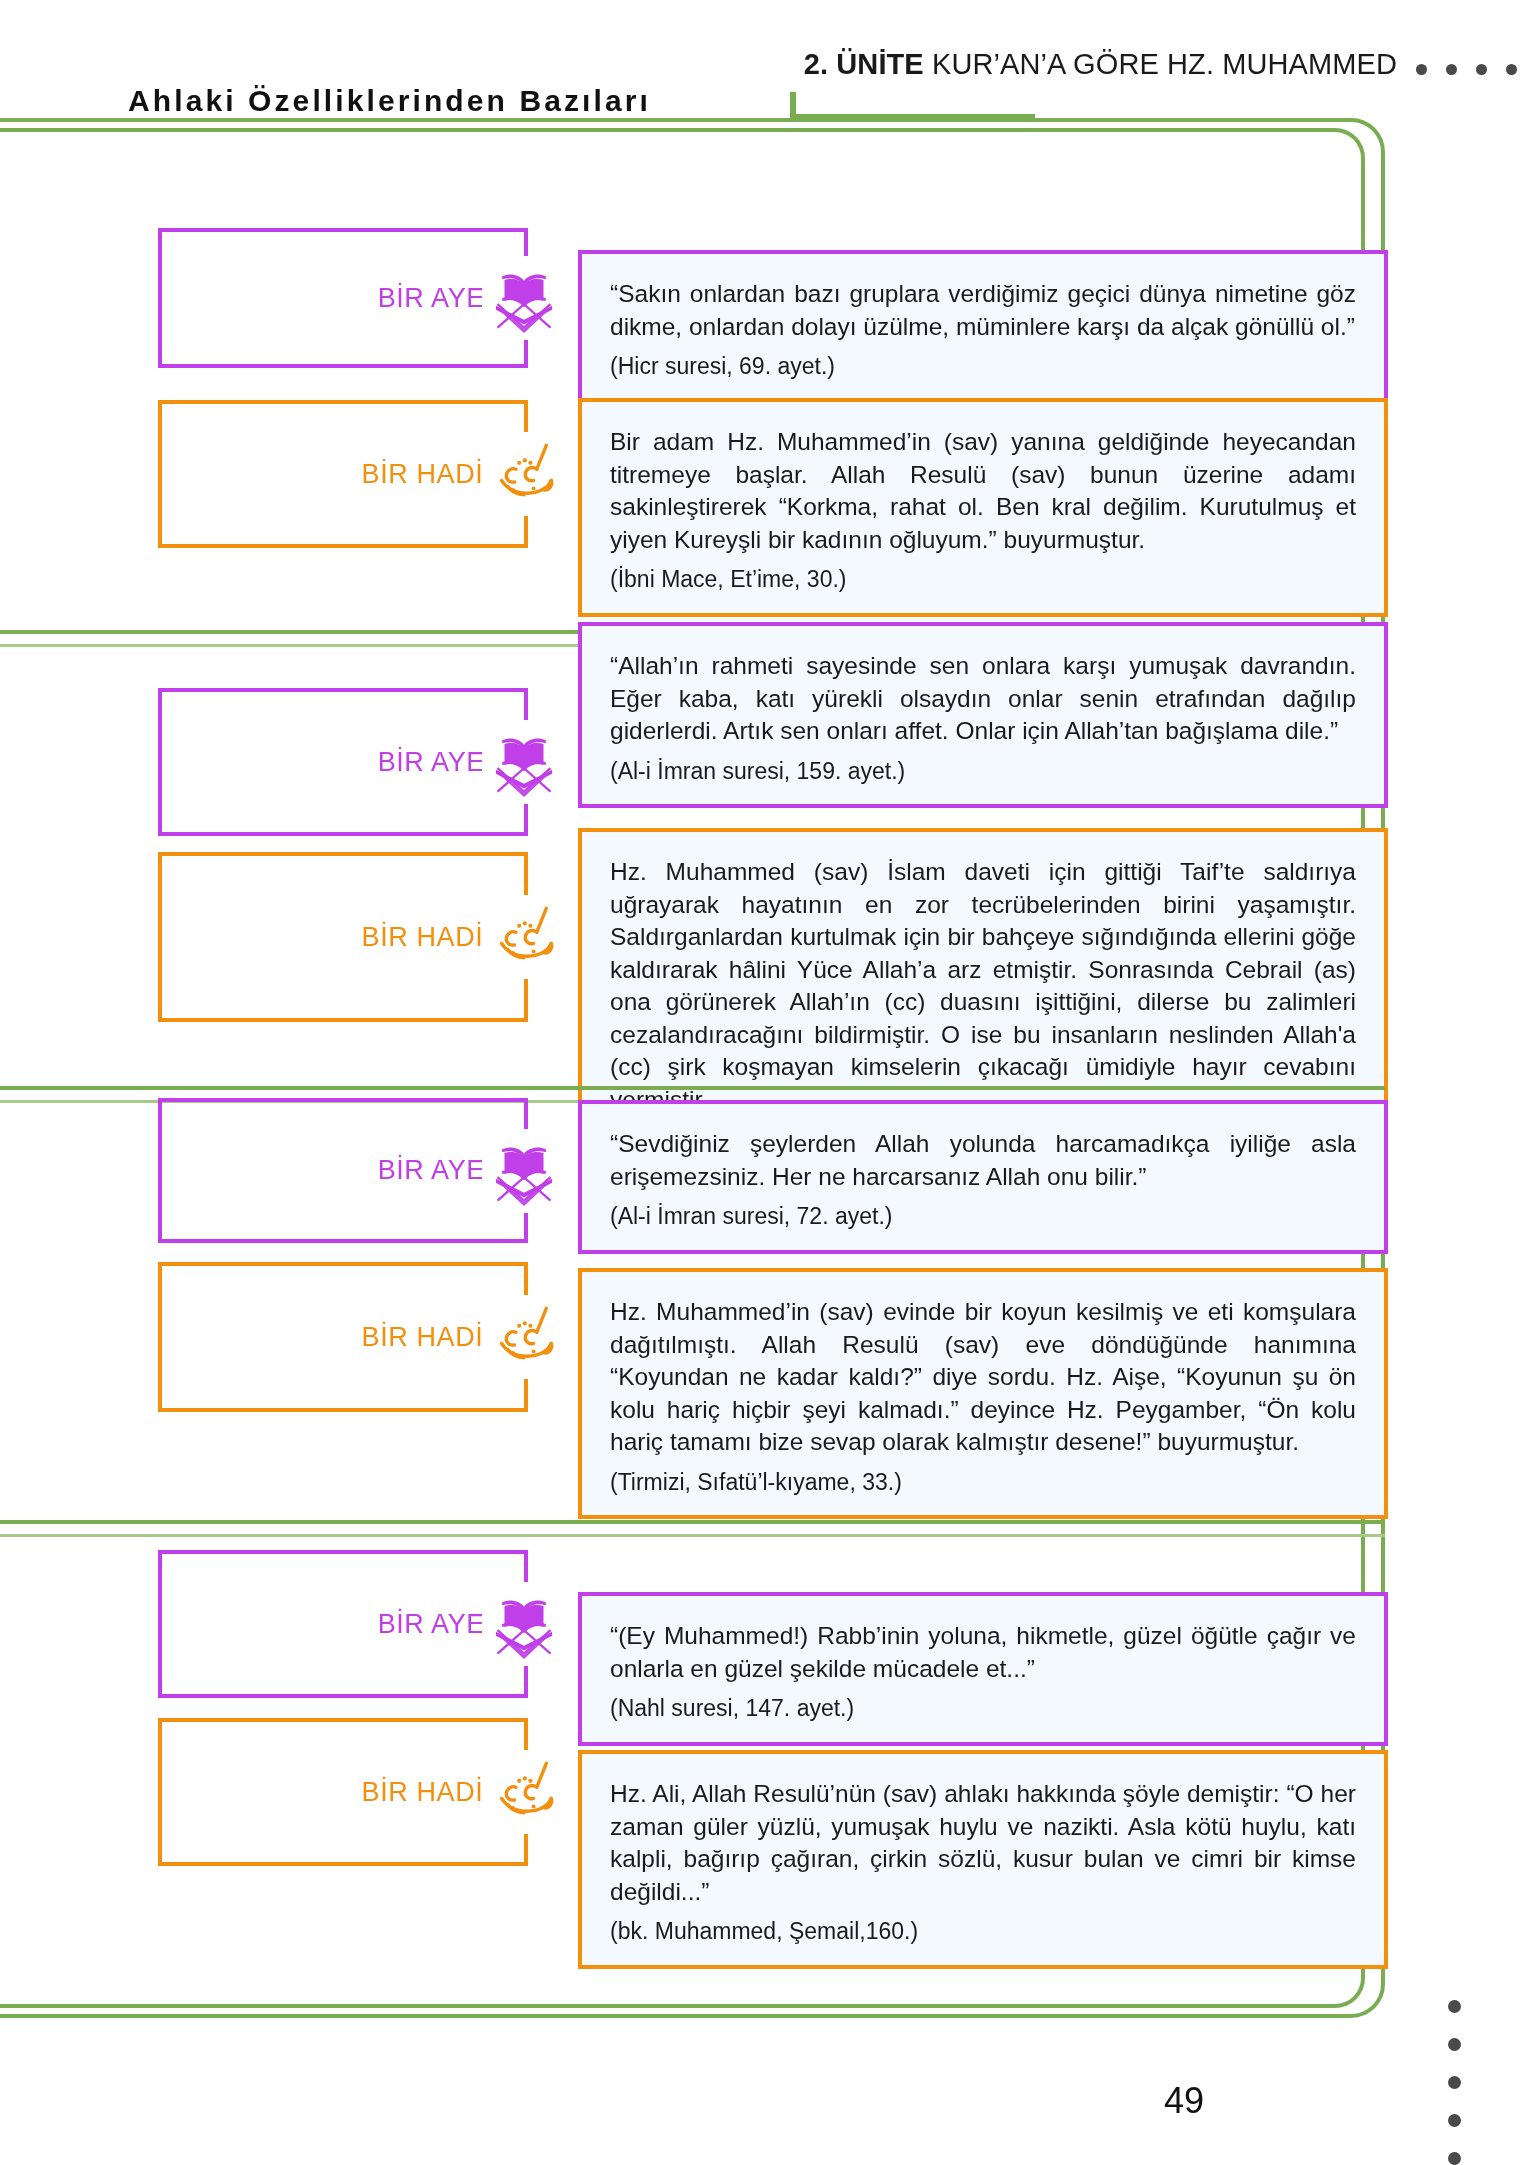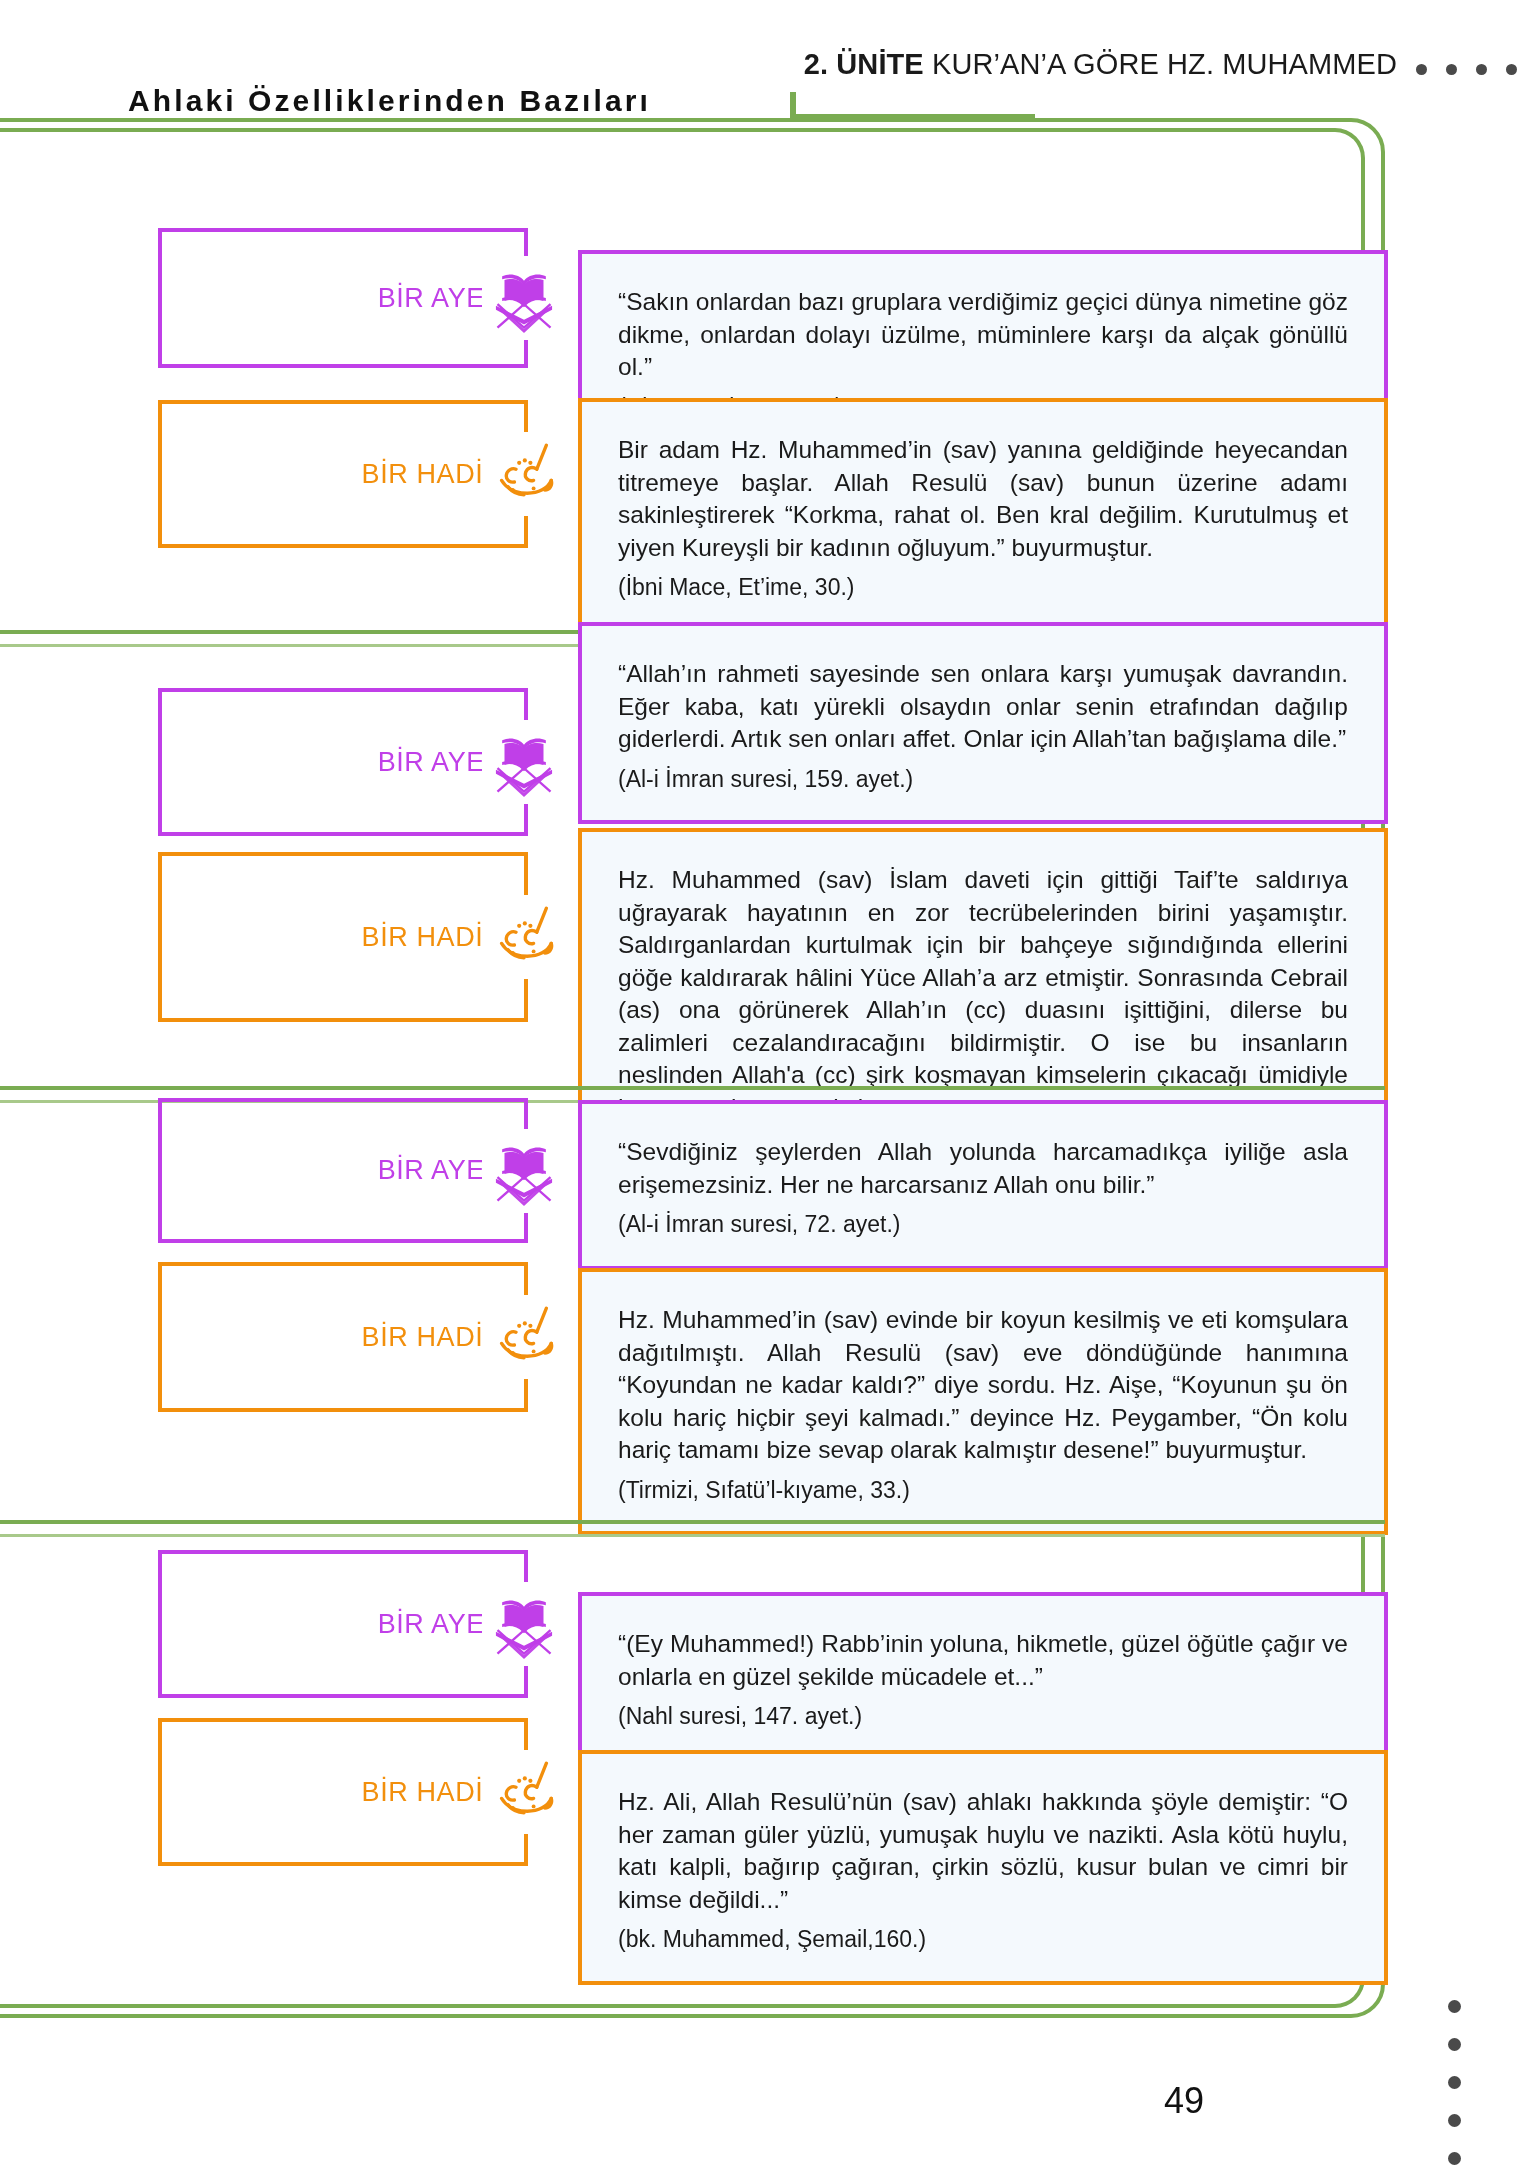--- a/index.html
+++ b/index.html
@@ -181,21 +181,21 @@
   }
   .text-panel.ayet { border-color: #c03fe8; }
   .text-panel.hadis { border-color: #f28f0c; }
 
   .body-text {
     font-size: 24.5px;
     line-height: 1.33;
     color: #1a1a1a;
     text-align: justify;
     text-align-last: left;
-    margin: 12px;
+    margin: 4px;
   }
   .source {
     display: block;
     margin-top: 8px;
     font-size: 23px;
     color: #1a1a1a;
     text-align: right;
   }
 
   

